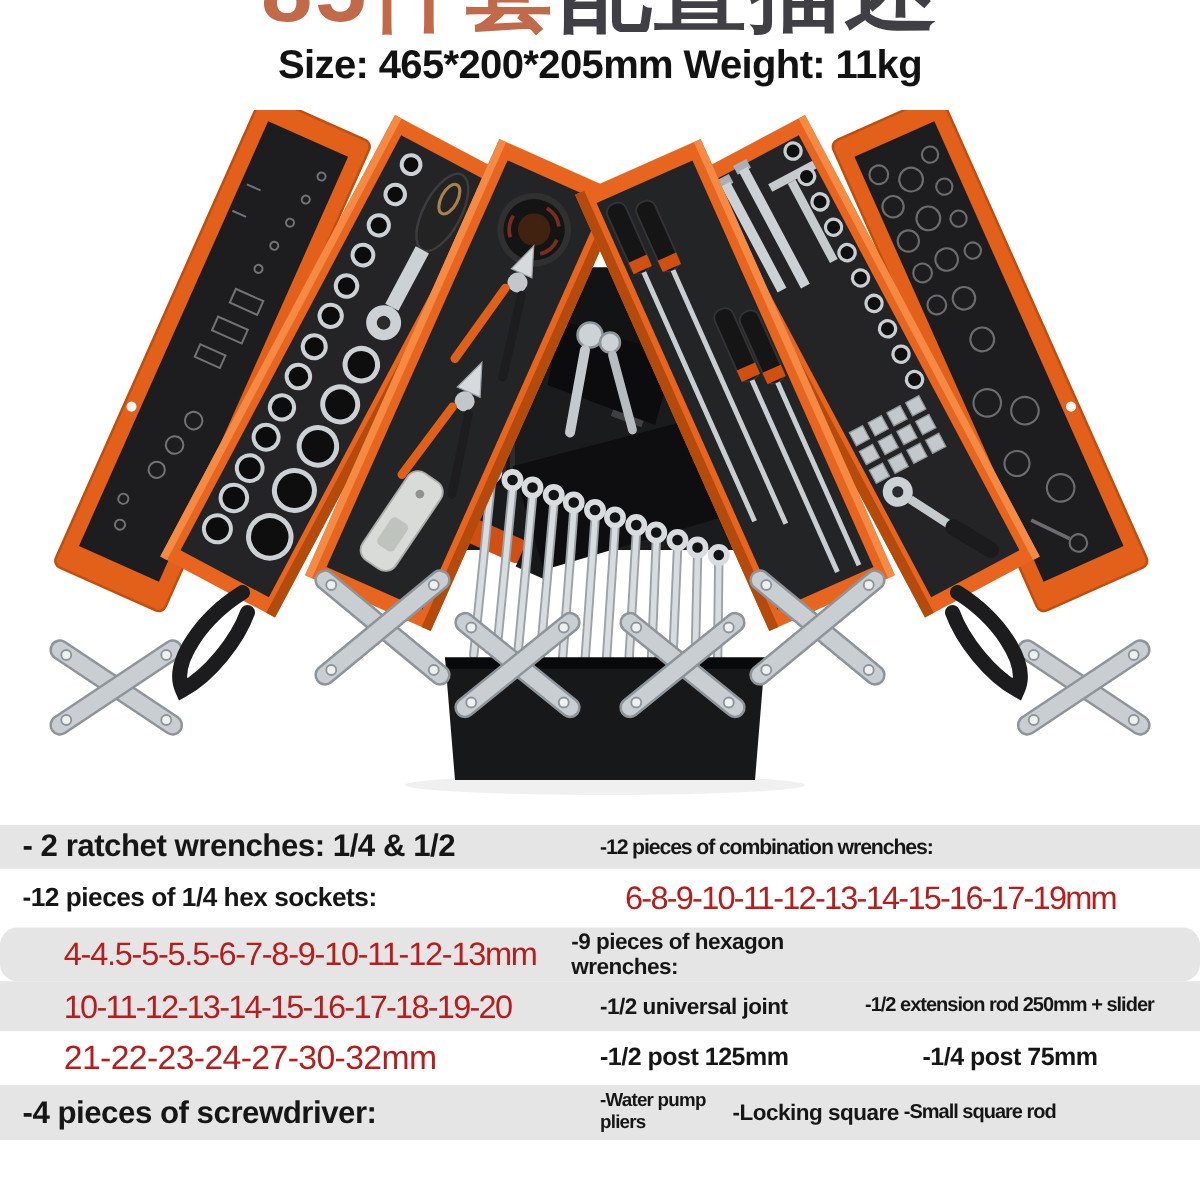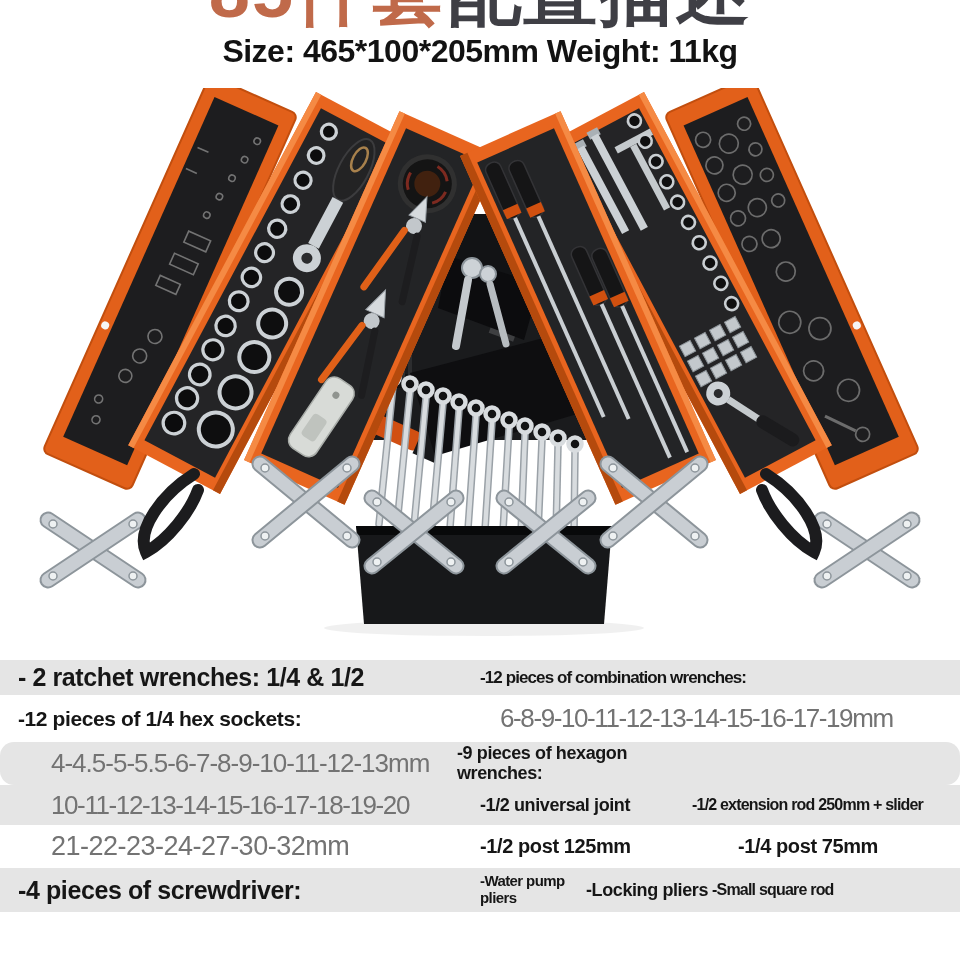--- a/index.html
+++ b/index.html
@@ -20,40 +20,40 @@
   
   .specs{position:absolute;left:0;top:644px;width:960px;}
   .spacer-top{height:16px;background:#ffffff;}
   .row{display:flex;align-items:center;width:960px;box-sizing:border-box;}
   .row.gray{background:#e5e5e5;}
   .r1{height:35px;} .r2{height:47px;} .r3{height:43px;border-radius:14px;} .r4{height:42px;}
   .r5{height:40px;} .r6{height:43px;} .r7{height:44px;}
   .cell-l{width:455px;flex:none;padding-left:18px;box-sizing:border-box;white-space:nowrap;}
   .cell-r{flex:1;display:flex;align-items:center;box-sizing:border-box;}
   .h{font-weight:bold;color:#161616;letter-spacing:-0.4px;}
-  .v{color:#737373;letter-spacing:-1px;}
+  .v{color:#b91c1c;letter-spacing:-1px;}
   .fs25{font-size:25px;} .fs21{font-size:21px;} .fs26{font-size:26px;} .fs27{font-size:27px;}
   .fs18{font-size:18px;} .fs17{font-size:17px;letter-spacing:-0.9px;} .fs16{font-size:16px;letter-spacing:-0.8px;}
   .fs20{font-size:20px;} .fs15{font-size:15px;letter-spacing:-0.6px;}
   .ind{padding-left:33px;}
   .ml2{margin-left:2px;} .ml6{margin-left:6px;} .ml20{margin-left:4px;} .ml25{margin-left:25px;} .ml45{margin-left:45px;}
   .w100{width:100px;flex:none;white-space:normal;line-height:1.12;}
   .w185{max-width:185px;white-space:normal;line-height:1.08;}
   .w212{width:212px;flex:none;} .w258{width:258px;flex:none;}
   .nw{white-space:nowrap;}
   .ls14{letter-spacing:-1.4px;} .ls05{letter-spacing:-0.5px;}
 </style>
 </head>
 <body>
 
 <div class="title-clip">
   <div class="title-inner"><span class="title-orange">85件套</span><span class="title-dark">配置描述</span></div>
 </div>
 
-<div class="subtitle">Size: 465*100*205mm Weight: 11kg</div>
+<div class="subtitle">Size: 465*200*205mm Weight: 11kg</div>
 
 <svg class="photo" viewBox="0 0 920 556" aria-hidden="true">
 
   <g>
     <polygon points="398,126 532,126 625,352 320,352" fill="#1a1b1d"></polygon>
     <polygon points="398,126 532,126 560,192 380,192" fill="#121315"></polygon>
     <circle cx="412" cy="158" r="4" fill="#050505"></circle>
     <circle cx="500" cy="158" r="4" fill="#050505"></circle>
     <rect x="472" y="226" width="26" height="24" fill="#3e3f41" transform="rotate(20 485 238)"></rect>
     <g>
@@ -420,17 +420,17 @@
     <div class="cell-r">
       <span class="h fs20 ml25 w258 nw">-1/2 post 125mm</span>
       <span class="h fs20 nw">-1/4 post 75mm</span>
     </div>
   </div>
 
   <div class="row gray r7">
     <div class="cell-l"><span class="h fs25">-4 pieces of screwdriver:</span></div>
     <div class="cell-r">
       <span class="h fs15 ml25 w100">-Water pump pliers</span>
-      <span class="h fs18 ml6 nw">-Locking pliers</span>
+      <span class="h fs18 ml6 nw">-Locking square</span>
       <span class="h fs16 ml20 nw">-Small square rod</span>
     </div>
   </div>
 </div>
 
 </body></html>

